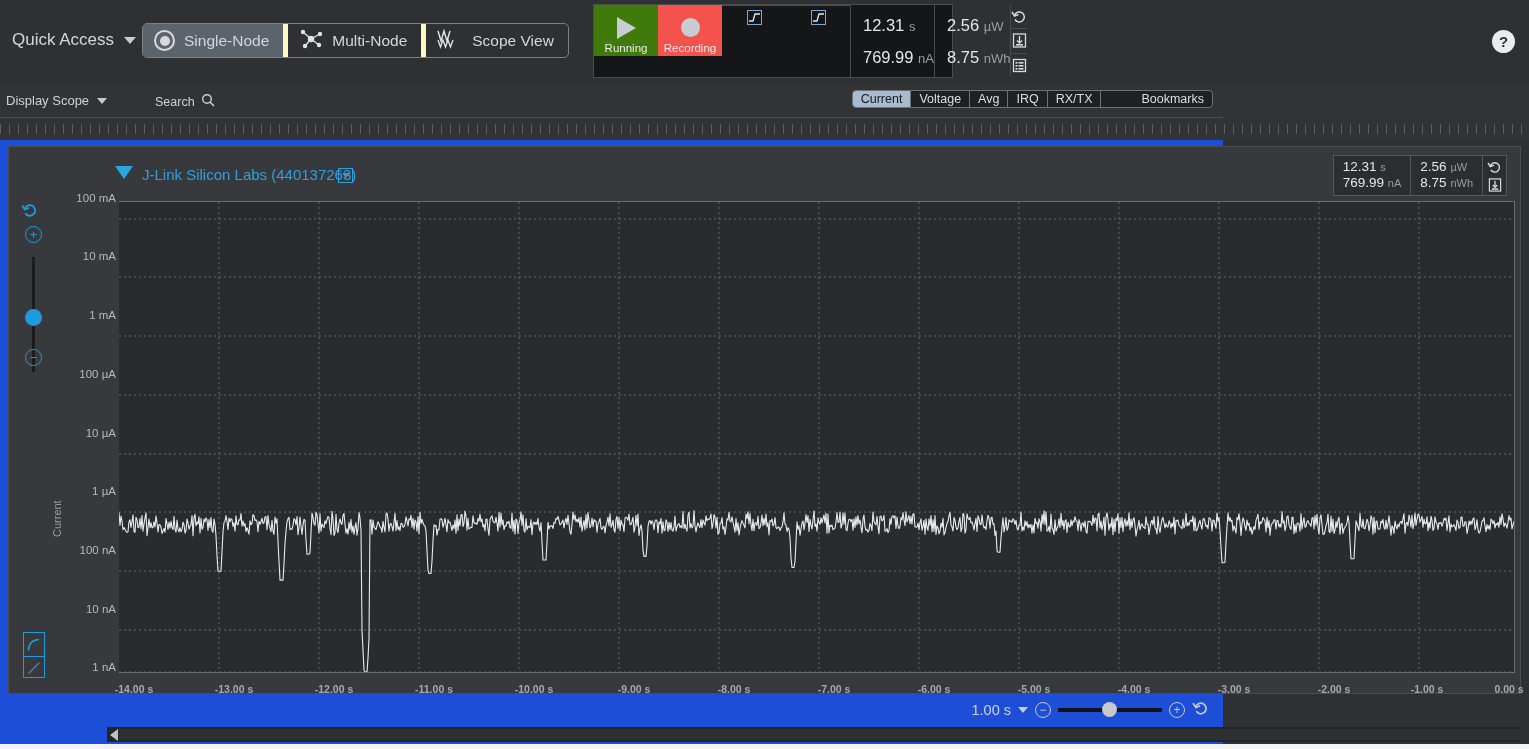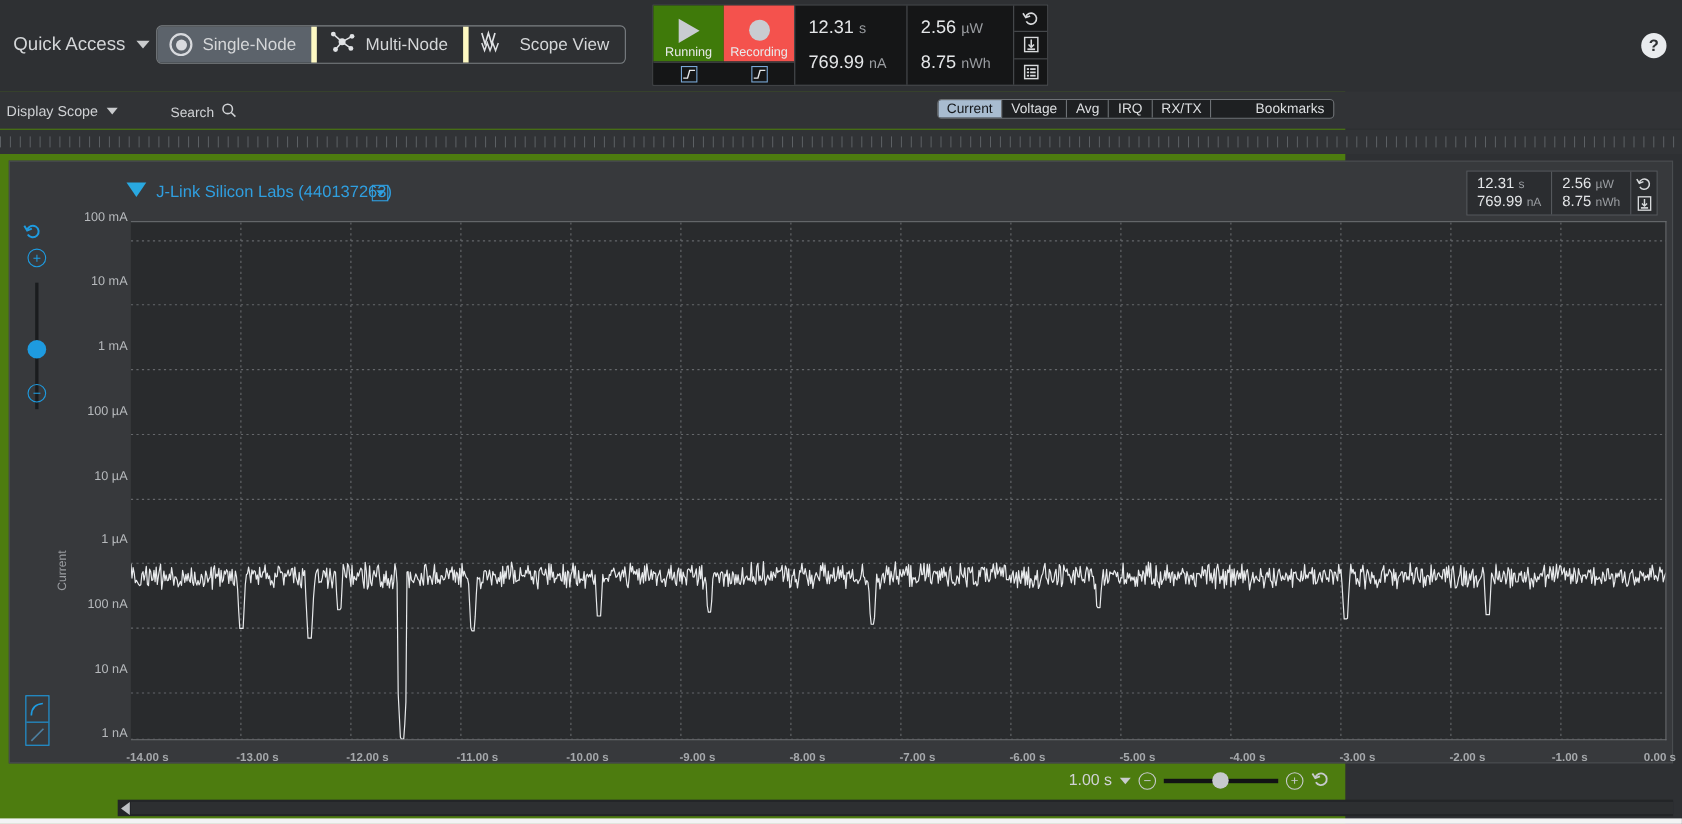--- a/index.html
+++ b/index.html
@@ -2,21 +2,21 @@
 <html><head>
 <meta charset="utf-8">
 <style>
   * { box-sizing: border-box; margin: 0; padding: 0; }
   html, body {
     width: 1529px; height: 749px;
     background: #2e3033;
     font-family: "Liberation Sans", sans-serif;
     overflow: hidden;
   }
-  .app { position: relative; width: 1223px; height: 749px; background: #4d7c0f; }
+  .app { position: relative; width: 1223px; height: 749px; background: #1d4ed8; }
 
   
   .topbar {
     position: absolute; left: 0; top: 0; width: 1529px; height: 83px;
     background: #2e3033;
   }
   .quick-access {
     position: absolute; left: 12px; top: 30px;
     display: flex; align-items: center; gap: 10px;
     color: #d4d6d8; font-size: 17px;
@@ -49,21 +49,21 @@
     content: ""; width: 10px; height: 10px; border-radius: 50%; background: #d8dade;
   }
 
   
   .ctrl {
     position: absolute; left: 593px; top: 4px;
     width: 360px; height: 74px;
     background: #151617; border: 1px solid #4a4d50;
     display: flex;
   }
-  .ctrl-col { display: flex; flex-direction: column; }
+  .ctrl-col { display: flex; flex-direction: row; }
   .btn-run, .btn-rec {
     width: 64px; height: 51px;
     display: flex; flex-direction: column; align-items: center; justify-content: flex-end;
     padding-bottom: 2px; color: #e9ebec; font-size: 11.5px;
   }
   .btn-run { background: #3f7a0a; }
   .btn-rec { background: #f4524d; }
   .play-tri {
     width: 0; height: 0; margin-bottom: 3px;
     border-top: 11px solid transparent; border-bottom: 11px solid transparent;

